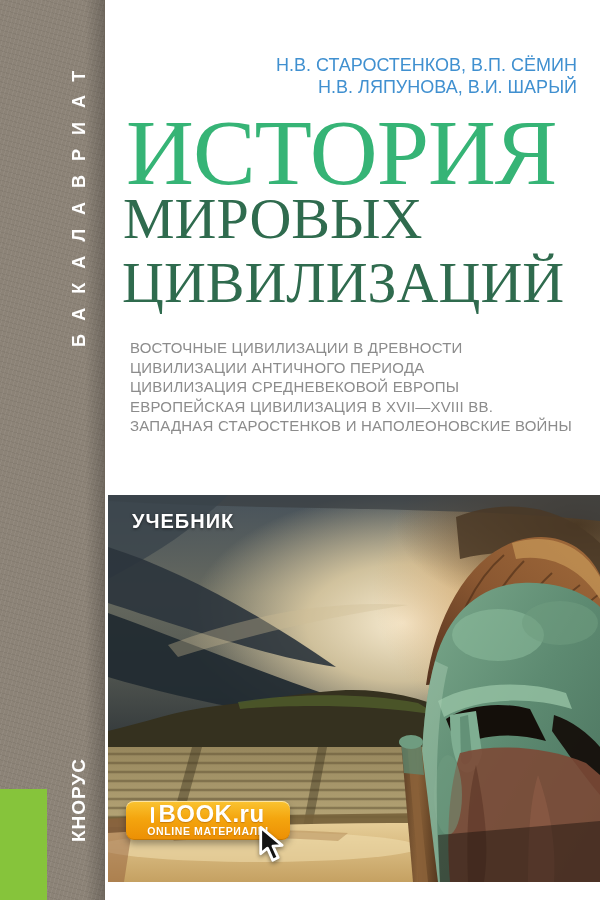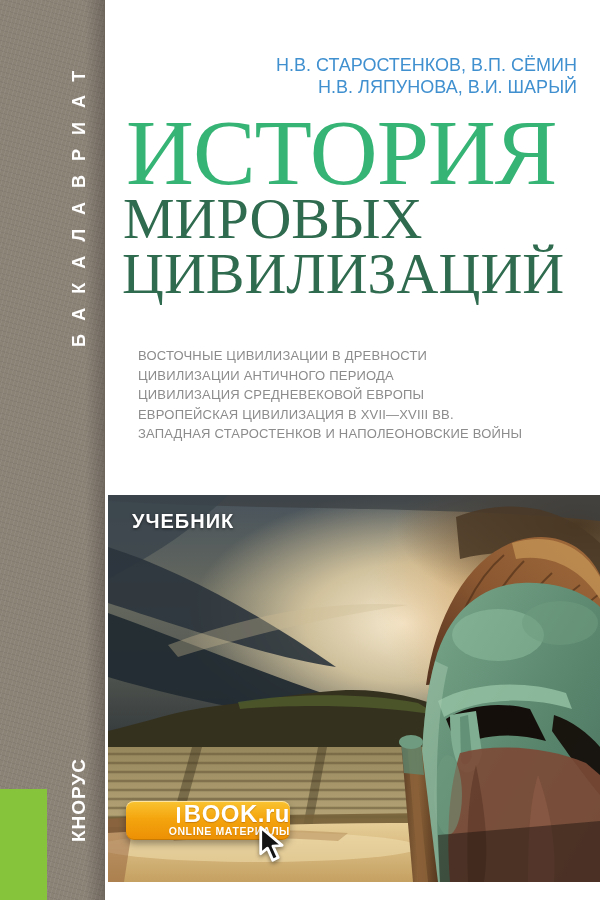--- a/index.html
+++ b/index.html
@@ -19,32 +19,32 @@
   .publisher{font-size:19px;letter-spacing:1px;left:68px;top:842px;}
   .accent-square{position:absolute;left:0;top:789px;width:47px;height:111px;background:#86c43b;}
   
   .cover{position:absolute;left:105px;top:0;width:495px;height:672px;}
   .authors{position:absolute;top:54px;right:23px;text-align:right;
      font-size:18px;line-height:22px;color:#4090d0;}
   .title{position:absolute;font-family:"Liberation Serif",serif;font-weight:normal;
      line-height:1;margin:0;white-space:nowrap;}
   .title-1{left:21px;top:105px;font-size:94px;letter-spacing:-1px;color:#36b476;}
   .title-2{left:18px;top:190px;font-size:58px;color:#2f6b4e;}
-  .title-3{left:17px;top:245px;font-size:58px;color:#2f6b4e;}
-  .topics{position:absolute;left:17px;top:330px;margin:16px;padding:0;list-style:none;
-     font-size:13px;line-height:19.5px;color:#8c8c8c;letter-spacing:.2px;}
+  .title-3{left:17px;top:254px;font-size:58px;color:#2f6b4e;}
+  .topics{position:absolute;left:17px;top:330px;margin:8px;padding:0;list-style:none;
+     font-size:15px;line-height:19.5px;color:#8c8c8c;letter-spacing:.2px;}
   
   .photo{position:absolute;left:3px;top:495px;width:492px;height:387px;overflow:hidden;background:#55585a;}
   .photo svg.art{position:absolute;left:0;top:0;}
   .uchebnik{position:absolute;left:24px;top:15px;color:#fff;font-size:20px;font-weight:bold;
      letter-spacing:1px;text-shadow:0 1px 3px rgba(0,0,0,.55);}
   .badge{position:absolute;left:18px;top:306px;width:164px;height:39px;border-radius:8px;
      background:linear-gradient(180deg,#fac432 0%,#f4a50e 45%,#ec8f04 100%);
      box-shadow:0 4px 7px rgba(0,0,0,.35), inset 0 1px 0 rgba(255,255,255,.55), inset 0 -1px 0 rgba(0,0,0,.15);
-     text-align:right;color:#fff;}
+     text-align:center;color:#fff;}
   .badge-logo{font-size:24px;font-weight:bold;line-height:24px;margin-top:1px;
      letter-spacing:.5px;text-shadow:0 1px 1px rgba(150,80,0,.45);}
   .badge-logo::before{content:"";display:inline-block;width:3px;height:16px;background:#fff;
      margin-right:4px;vertical-align:-1px;border-radius:1px;}
   .badge-sub{font-size:10.5px;font-weight:bold;line-height:11px;letter-spacing:.6px;
      text-shadow:0 1px 1px rgba(150,80,0,.35);}
   .cursor{position:absolute;left:148px;top:330px;filter:drop-shadow(0 2px 2px rgba(0,0,0,.45));}
 </style>
 </head>
 <body>

